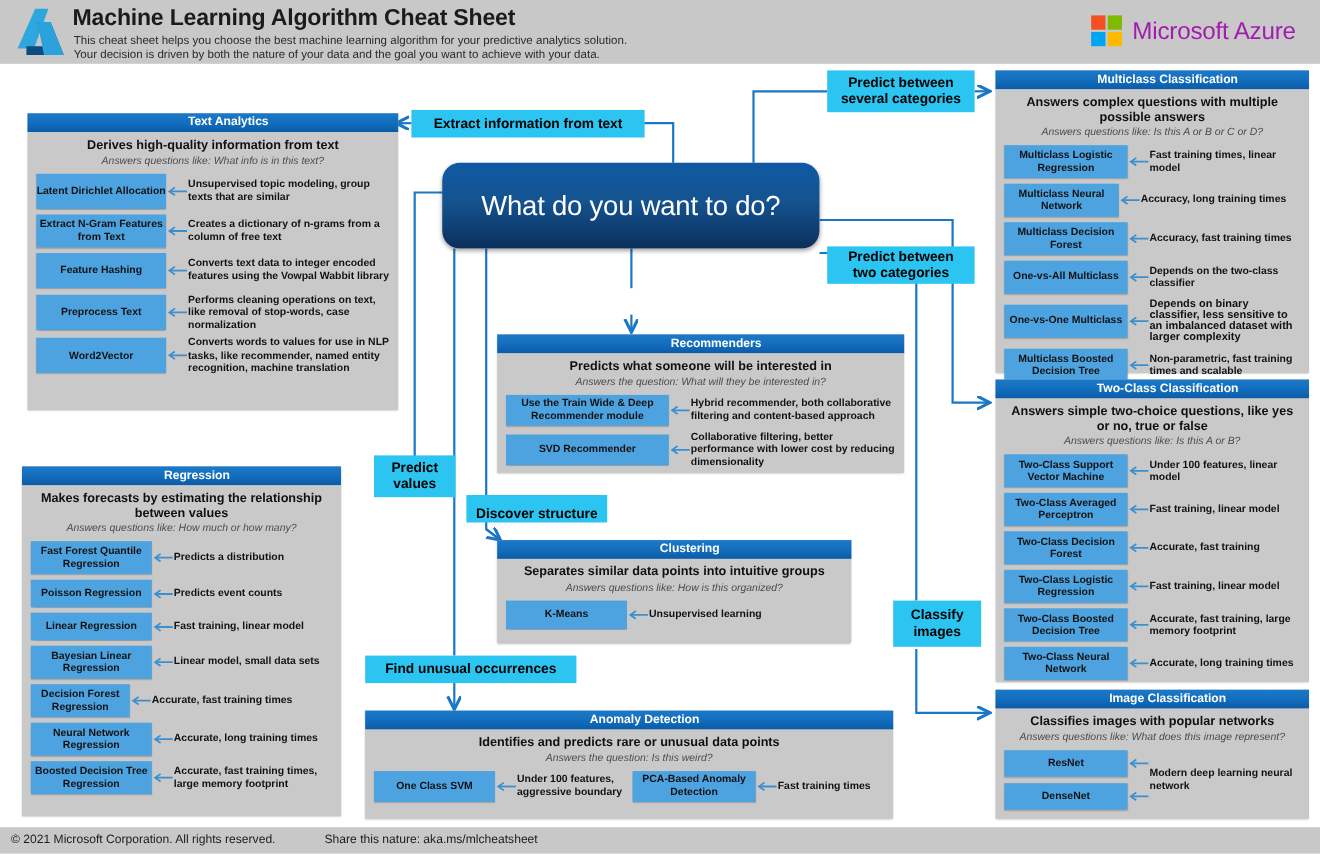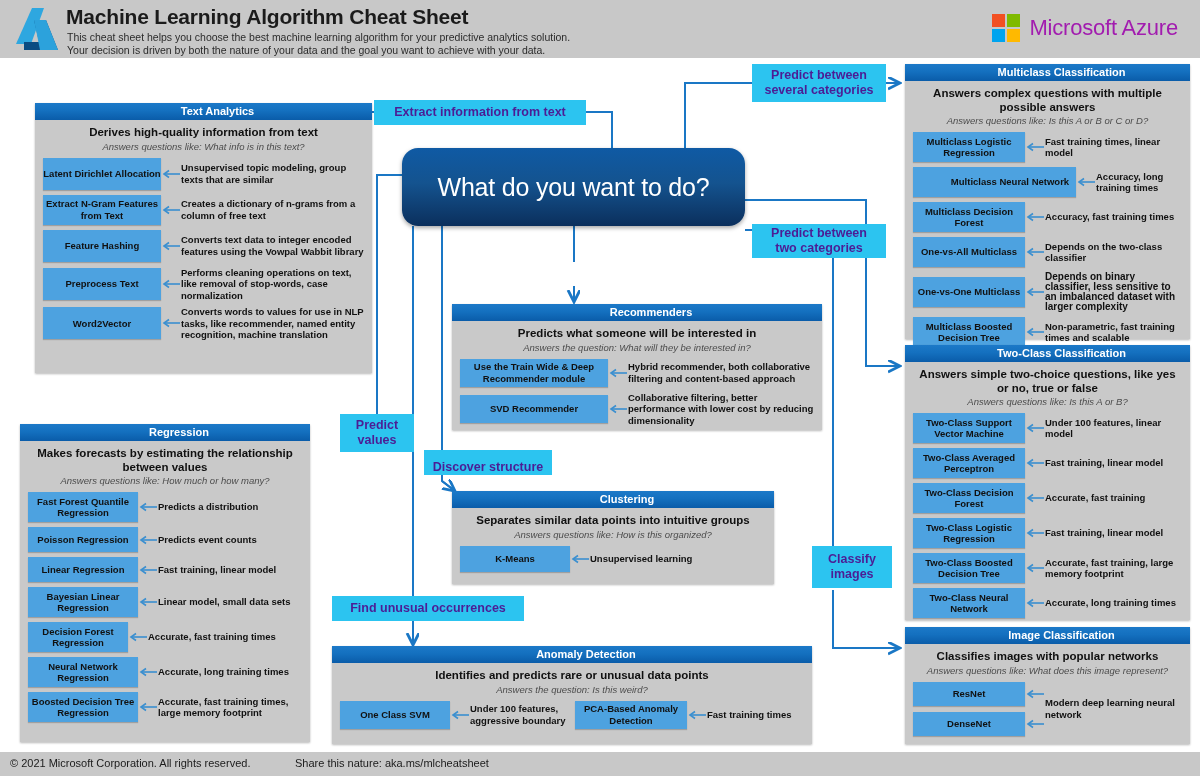--- a/index.html
+++ b/index.html
@@ -81,21 +81,21 @@
     position:absolute;left:402px;top:148px;width:343px;height:78px;
     border-radius:16px 16px 16px 16px;
     background:linear-gradient(180deg,#0f5aa4 0%,#14538f 45%,#0b2f5c 100%);
     box-shadow:0 2px 4px rgba(0,0,0,.35);
     display:flex;align-items:center;justify-content:center;
   }
   .hub span{color:#fff;font-size:25px;font-weight:normal;letter-spacing:-0.2px;}
 
   
   .clabel{
-    position:absolute;background:#2cc4f0;color:#4c1d95;
+    position:absolute;background:#2cc4f0;color:#000000;
     font-size:12.5px;font-weight:bold;text-align:center;
     display:flex;align-items:center;justify-content:center;
     line-height:15px;padding:0 6px;box-sizing:border-box;
   }
 
   
   #wires{position:absolute;left:0;top:0;width:1200px;height:776px;pointer-events:none;}
 </style>
 </head>
 <body>
@@ -186,21 +186,21 @@
 
   <div class="clabel" style="left:812px;top:546px;width:80px;height:42px;flex-direction:column;">
     <span>Classify</span>
     <span>images</span>
   </div>
 
   <div class="clabel" style="left:332px;top:596px;width:192px;height:25px;">
     <span>Find unusual occurrences</span>
   </div>
 
-  <div class="panel" style="left:35px;top:103px;width:337px;height:270px;">
+  <div class="panel" style="left:25px;top:103px;width:337px;height:270px;">
     <div class="panel-hd">Text Analytics</div>
     <div class="panel-body">
       <div class="p-title">Derives high-quality information from text</div>
       <div class="p-sub">Answers questions like: What info is in this text?</div>
 
       <div class="algo-row">
         <div class="algo-box" style="width:118px;height:32px;">Latent Dirichlet Allocation</div>
         <div class="algo-arrow">
             <svg width="20" height="10" viewBox="0 0 20 10">
               <path d="M19,5 L4,5" stroke="#3a8fd0" stroke-width="1.6" fill="none"></path>
@@ -296,21 +296,21 @@
         <div class="algo-box" style="width:110px;height:30px;">Bayesian Linear Regression</div>
         <div class="algo-arrow">
             <svg width="20" height="10" viewBox="0 0 20 10">
               <path d="M19,5 L4,5" stroke="#3a8fd0" stroke-width="1.6" fill="none"></path>
               <path d="M8,1.5 L3,5 L8,8.5" stroke="#3a8fd0" stroke-width="1.6" fill="none"></path>
             </svg>
           </div>
         <div class="algo-desc">Linear model, small data sets</div>
       </div>
       <div class="algo-row">
-        <div class="algo-box" style="width:100px;height:30px;">Decision Forest Regression</div>
+        <div class="algo-box" style="width:90px;height:30px;">Decision Forest Regression</div>
         <div class="algo-arrow">
             <svg width="20" height="10" viewBox="0 0 20 10">
               <path d="M19,5 L4,5" stroke="#3a8fd0" stroke-width="1.6" fill="none"></path>
               <path d="M8,1.5 L3,5 L8,8.5" stroke="#3a8fd0" stroke-width="1.6" fill="none"></path>
             </svg>
           </div>
         <div class="algo-desc">Accurate, fast training times</div>
       </div>
       <div class="algo-row">
         <div class="algo-box" style="width:110px;height:30px;">Neural Network Regression</div>
@@ -420,21 +420,21 @@
         <div class="algo-box" style="width:112px;height:30px;">Multiclass Logistic Regression</div>
         <div class="algo-arrow">
             <svg width="20" height="10" viewBox="0 0 20 10">
               <path d="M19,5 L4,5" stroke="#3a8fd0" stroke-width="1.6" fill="none"></path>
               <path d="M8,1.5 L3,5 L8,8.5" stroke="#3a8fd0" stroke-width="1.6" fill="none"></path>
             </svg>
           </div>
         <div class="algo-desc">Fast training times, linear model</div>
       </div>
       <div class="algo-row">
-        <div class="algo-box" style="width:132px;height:30px;padding-left:31px;">Multiclass Neural Network</div>
+        <div class="algo-box" style="width:104px;height:30px;">Multiclass Neural Network</div>
         <div class="algo-arrow">
             <svg width="20" height="10" viewBox="0 0 20 10">
               <path d="M19,5 L4,5" stroke="#3a8fd0" stroke-width="1.6" fill="none"></path>
               <path d="M8,1.5 L3,5 L8,8.5" stroke="#3a8fd0" stroke-width="1.6" fill="none"></path>
             </svg>
           </div>
         <div class="algo-desc">Accuracy, long training times</div>
       </div>
       <div class="algo-row">
         <div class="algo-box" style="width:112px;height:30px;">Multiclass Decision Forest</div>

